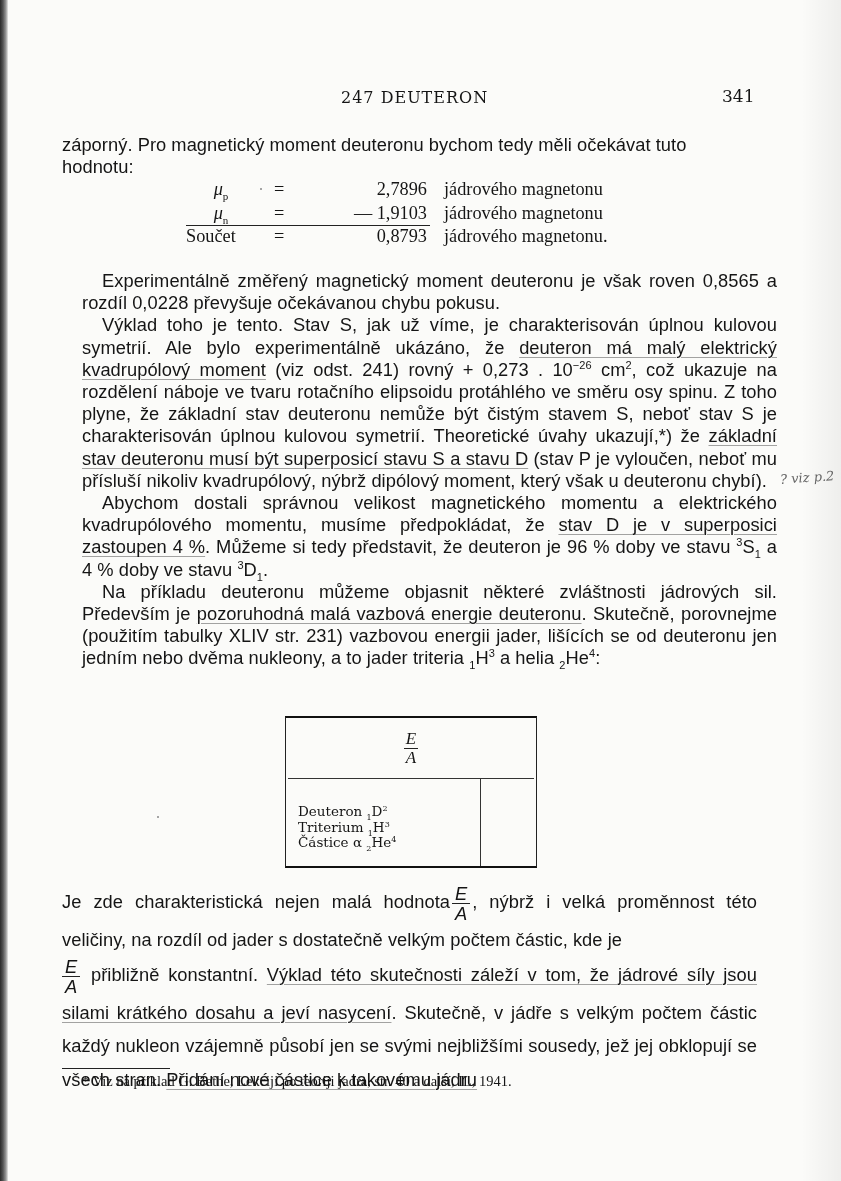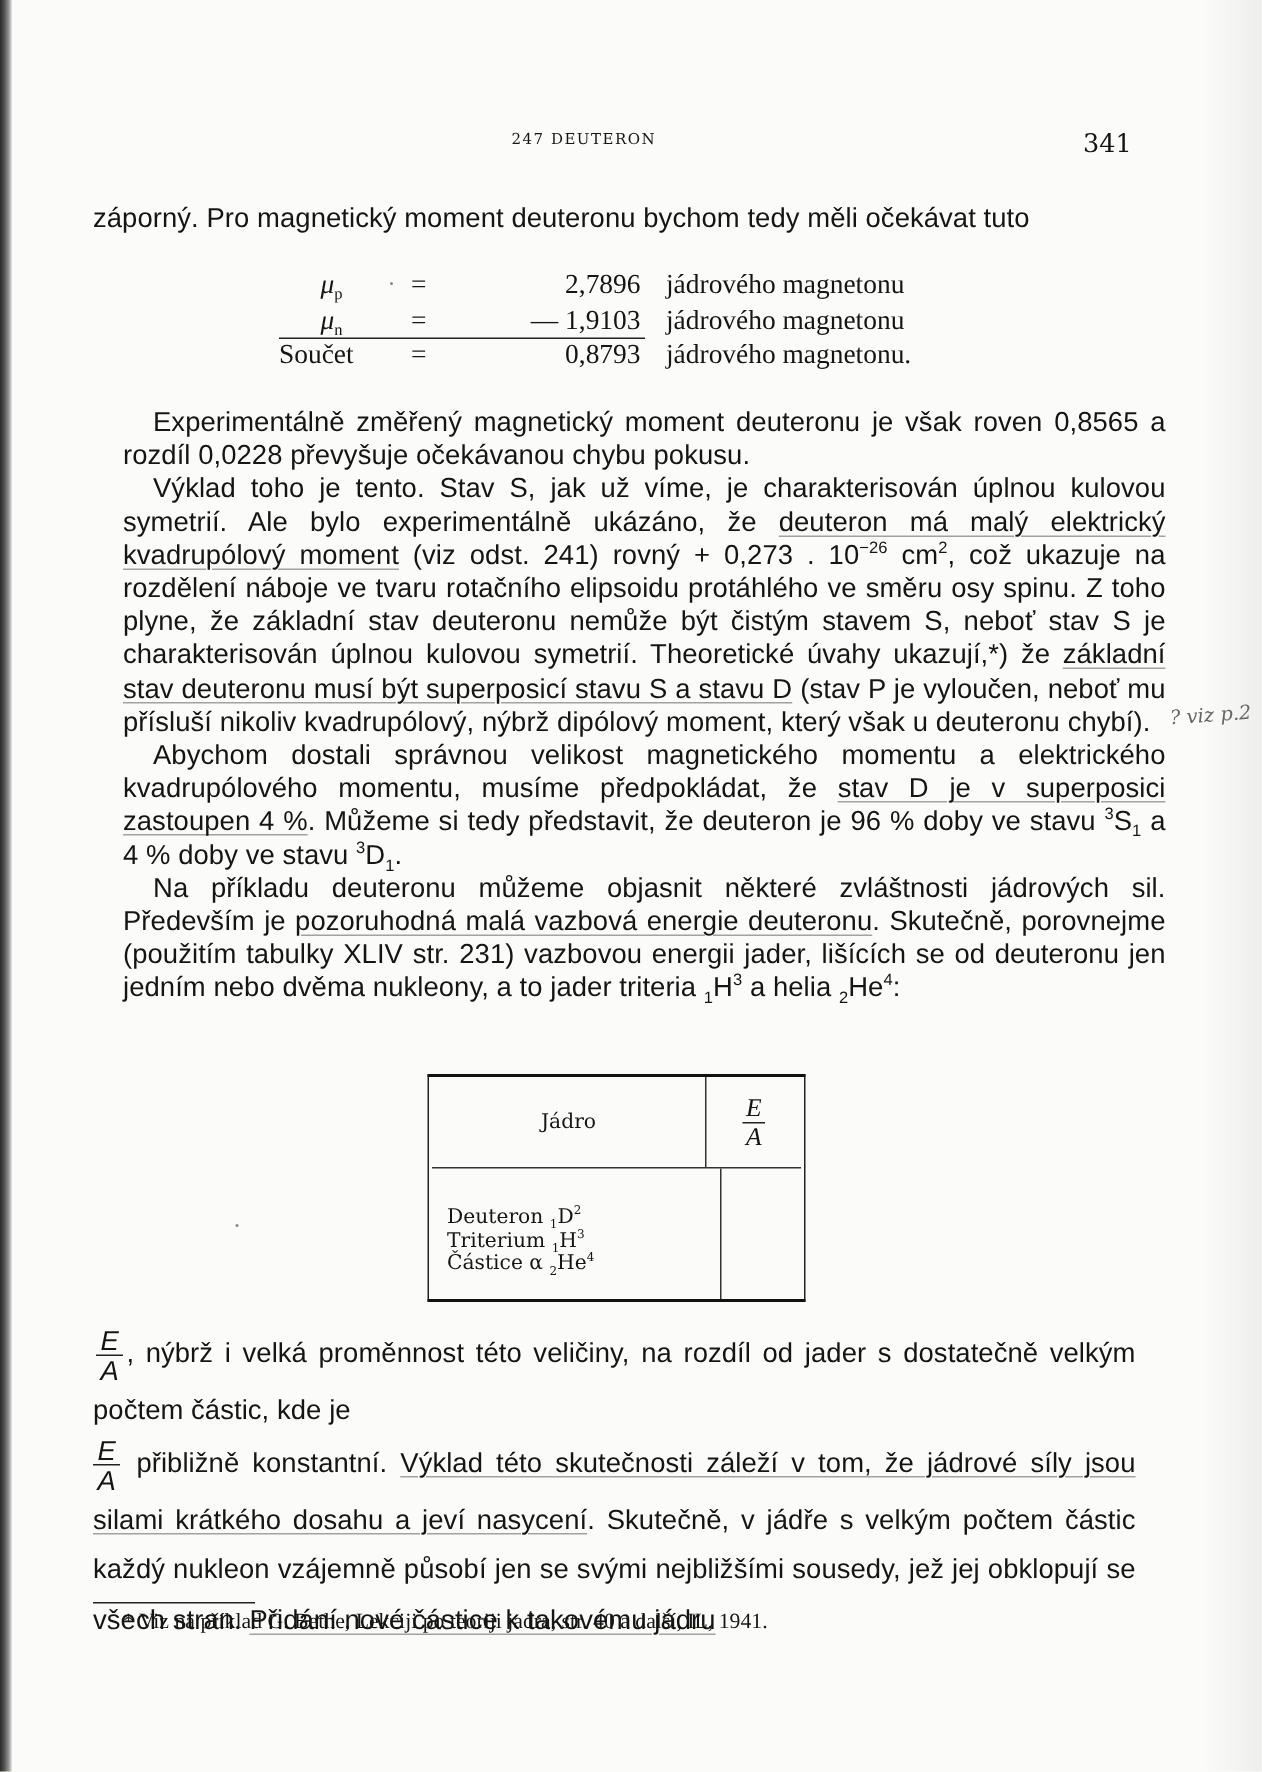--- a/index.html
+++ b/index.html
@@ -15,21 +15,21 @@
   }
   .shade-right {
     position: absolute; right: 0; top: 0; width: 40px; height: 1181px;
     background: linear-gradient(to right, rgba(0,0,0,0), rgba(0,0,0,0.05));
   }
   .header {
     position: absolute; top: 86px; left: 0; width: 841px; height: 24px;
   }
   .running-head {
     position: absolute; left: 341px; top: 2px;
-    font-size: 10px; letter-spacing: 1px;
+    font-size: 16px; letter-spacing: 1px;
   }
   .page-number {
     position: absolute; left: 722px; top: 0px; font-size: 17px;
   }
   .text {
     position: absolute; left: 62px; width: 695px;
     font-family: Liberation Sans, sans-serif;
     font-size: 18.3px; line-height: 22.2px; text-align: justify;
     letter-spacing: 0.05px;
   }
@@ -85,20 +85,21 @@
 <div class="binding"></div>
 <div class="shade-right"></div>
 
 <div class="header">
   <span class="running-head">247 DEUTERON</span>
   <span class="page-number">341</span>
 </div>
 
 <div class="text" style="top:134px;">
   <p class="p">záporný. Pro magnetický moment deuteronu bychom tedy měli očekávat tuto</p>
+  <p class="p">hodnotu:</p>
 </div>
 
 <div class="eqblock">
   <div class="eqrow">
     <span class="eq-sym" style="width:70px;"><span>μ</span><sub style="font-style:normal">p</sub></span>
     <span style="position:absolute;left:88px;">=</span>
     <span class="eq-val">2,7896</span>
     <span class="eq-unit">jádrového magnetonu</span>
   </div>
   <div class="eqrow">
@@ -118,39 +119,38 @@
 
 <div class="text" style="top:270px;margin-left:20px;">
   <p class="p indent">Experimentálně změřený magnetický moment deuteronu je však roven 0,8565 a rozdíl 0,0228 převyšuje očekávanou chybu pokusu.</p>
   <p class="p indent"><span>Výklad toho je tento. Stav S, jak už víme, je charakterisován úplnou kulovou symetrií. Ale bylo experimentálně ukázáno, že </span><span class="pencil">deuteron má malý elektrický kvadrupólový moment</span><span> (viz odst. 241) rovný + 0,273 . 10</span><sup>−26</sup><span> cm</span><sup>2</sup><span>, což ukazuje na rozdělení náboje ve tvaru rotačního elipsoidu protáhlého ve směru osy spinu. Z toho plyne, že základní stav deuteronu nemůže být čistým stavem S, neboť stav S je charakterisován úplnou kulovou symetrií. Theoretické úvahy ukazují,*) že </span><span class="pencil">základní stav deuteronu musí být superposicí stavu S a stavu D</span><span> (stav P je vyloučen, neboť mu přísluší nikoliv kvadrupólový, nýbrž dipólový moment, který však u deuteronu chybí).</span></p>
   <p class="p indent"><span>Abychom dostali správnou velikost magnetického momentu a elektrického kvadrupólového momentu, musíme předpokládat, že </span><span class="pencil">stav D je v superposici zastoupen 4 %</span><span>. Můžeme si tedy představit, že deuteron je 96 % doby ve stavu </span><sup>3</sup><span>S</span><sub>1</sub><span> a 4 % doby ve stavu </span><sup>3</sup><span>D</span><sub>1</sub><span>.</span></p>
   <p class="p indent"><span>Na příkladu deuteronu můžeme objasnit některé zvláštnosti jádrových sil. Především je </span><span class="pencil">pozoruhodná malá vazbová energie deuteronu</span><span>. Skutečně, porovnejme (použitím tabulky XLIV str. 231) vazbovou energii jader, lišících se od deuteronu jen jedním nebo dvěma nukleony, a to jader triteria </span><sub>1</sub><span>H</span><sup>3</sup><span> a helia </span><sub>2</sub><span>He</span><sup>4</sup><span>:</span></p>
 </div>
 
 <div class="table-wrap">
   <div class="t-head">
-    <div class="c1">Jádro</div>
     <div class="c2">
       <span class="frac">
           <span class="num">E</span>
           <span>A</span>
         </span>
     </div>
   </div>
   <div class="t-body">
     <div class="c1">
       <div><span>Deuteron</span> <sub>1</sub><span>D</span><sup>2</sup></div>
       <div><span>Triterium</span> <sub>1</sub><span>H</span><sup>3</sup></div>
       <div><span>Částice α</span> <sub>2</sub><span>He</span><sup>4</sup></div>
     </div>
   </div>
 </div>
 
 <div class="text" style="top:884px; line-height:33.5px;">
-  <p class="p"><span class="inline-frac">
+  <p class="p"><span>Je zde charakteristická nejen malá hodnota</span><span class="inline-frac">
         <span class="num">E</span>
         <span>A</span>
       </span><span>, nýbrž i velká proměnnost této veličiny, na rozdíl od jader s dostatečně velkým počtem částic, kde je</span><br><span class="inline-frac" style="margin-left:0">
         <span class="num">E</span>
         <span>A</span>
       </span><span> přibližně konstantní. </span><span class="pencil">Výklad této skutečnosti záleží v tom, že jádrové síly jsou silami krátkého dosahu a jeví nasycení</span><span>. Skutečně, v jádře s velkým počtem částic každý nukleon vzájemně působí jen se svými nejbližšími sousedy, jež jej obklopují se všech stran. </span><span class="pencil">Přidání nové částice k takovému jádru</span></p>
 </div>
 
 <div class="footnote-rule"></div>
 <div class="footnote">*  Viz na příklad G. Bethe, Lekciji po teoriji jadra, str. 40 a další, IL, 1941.</div>

